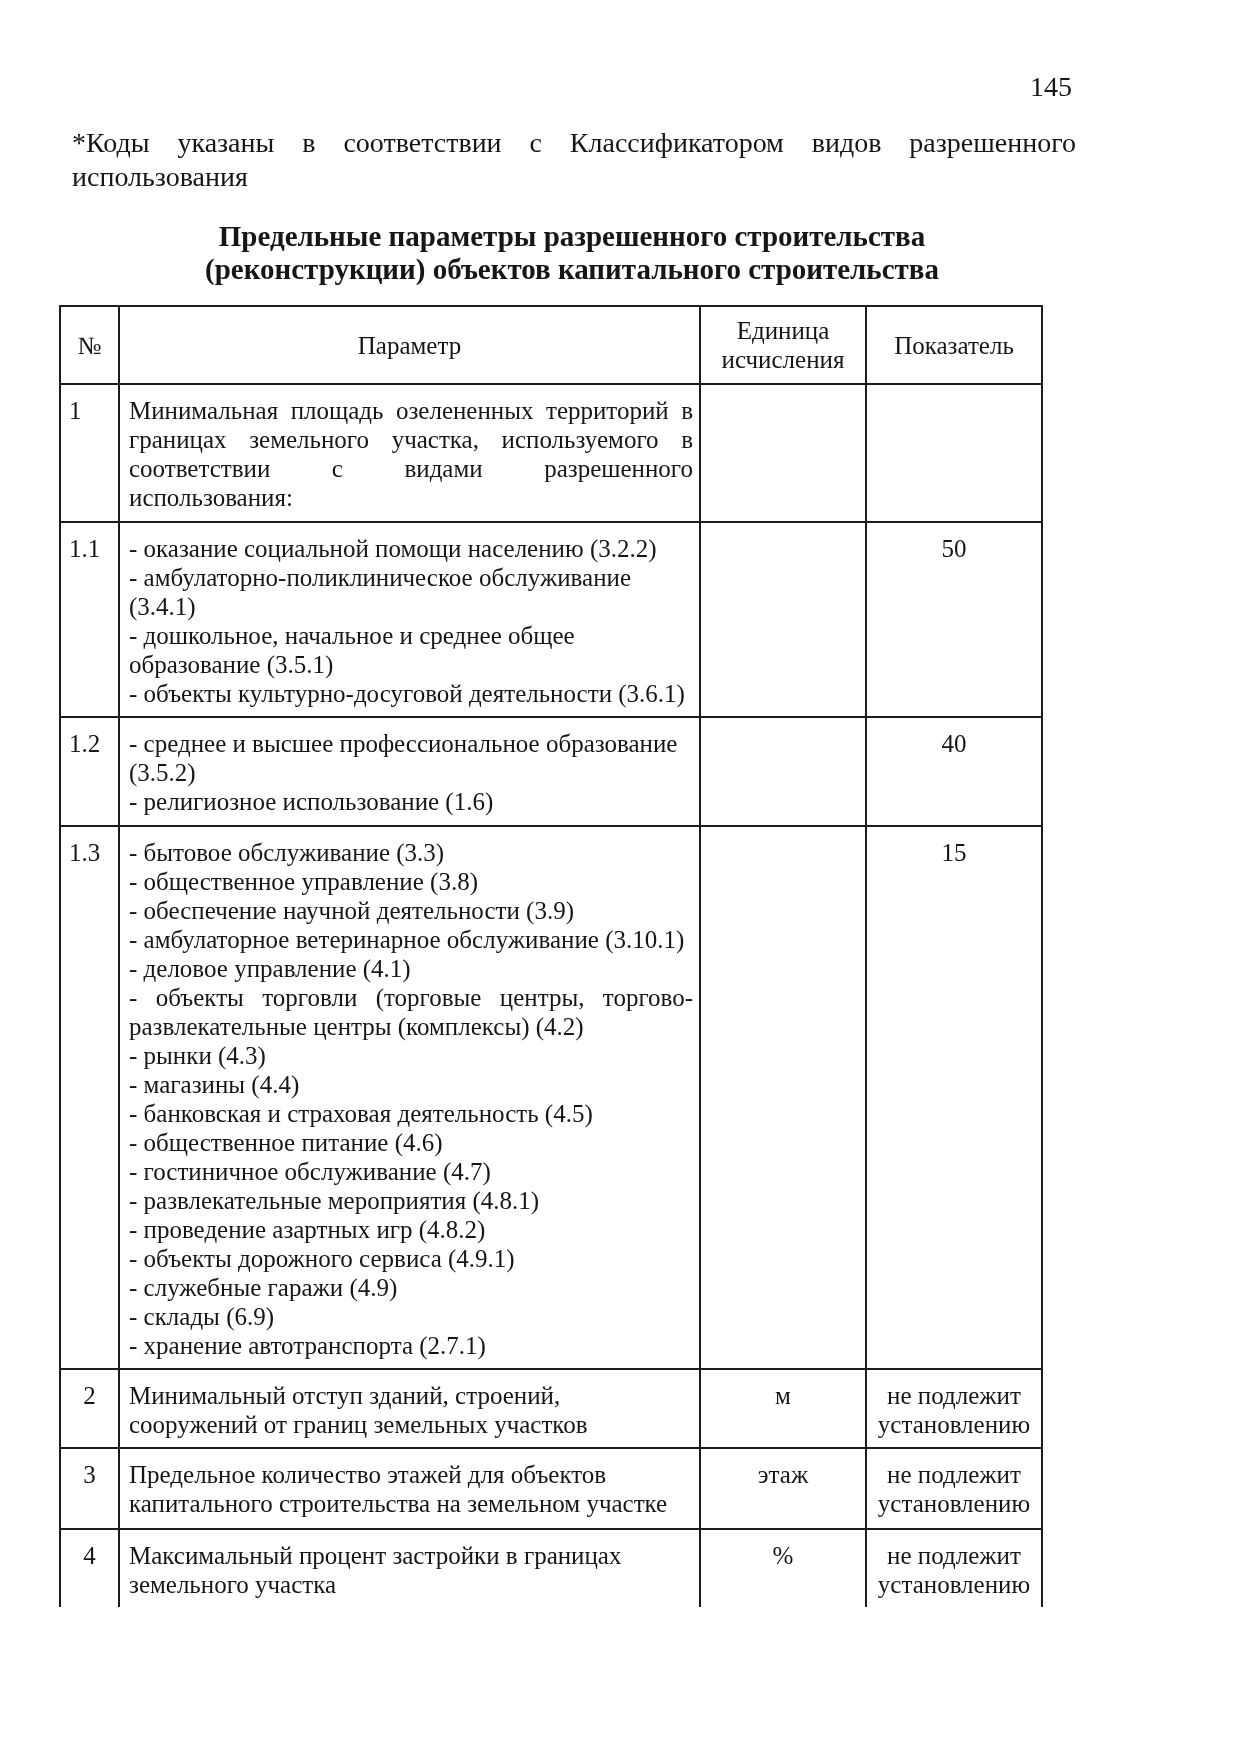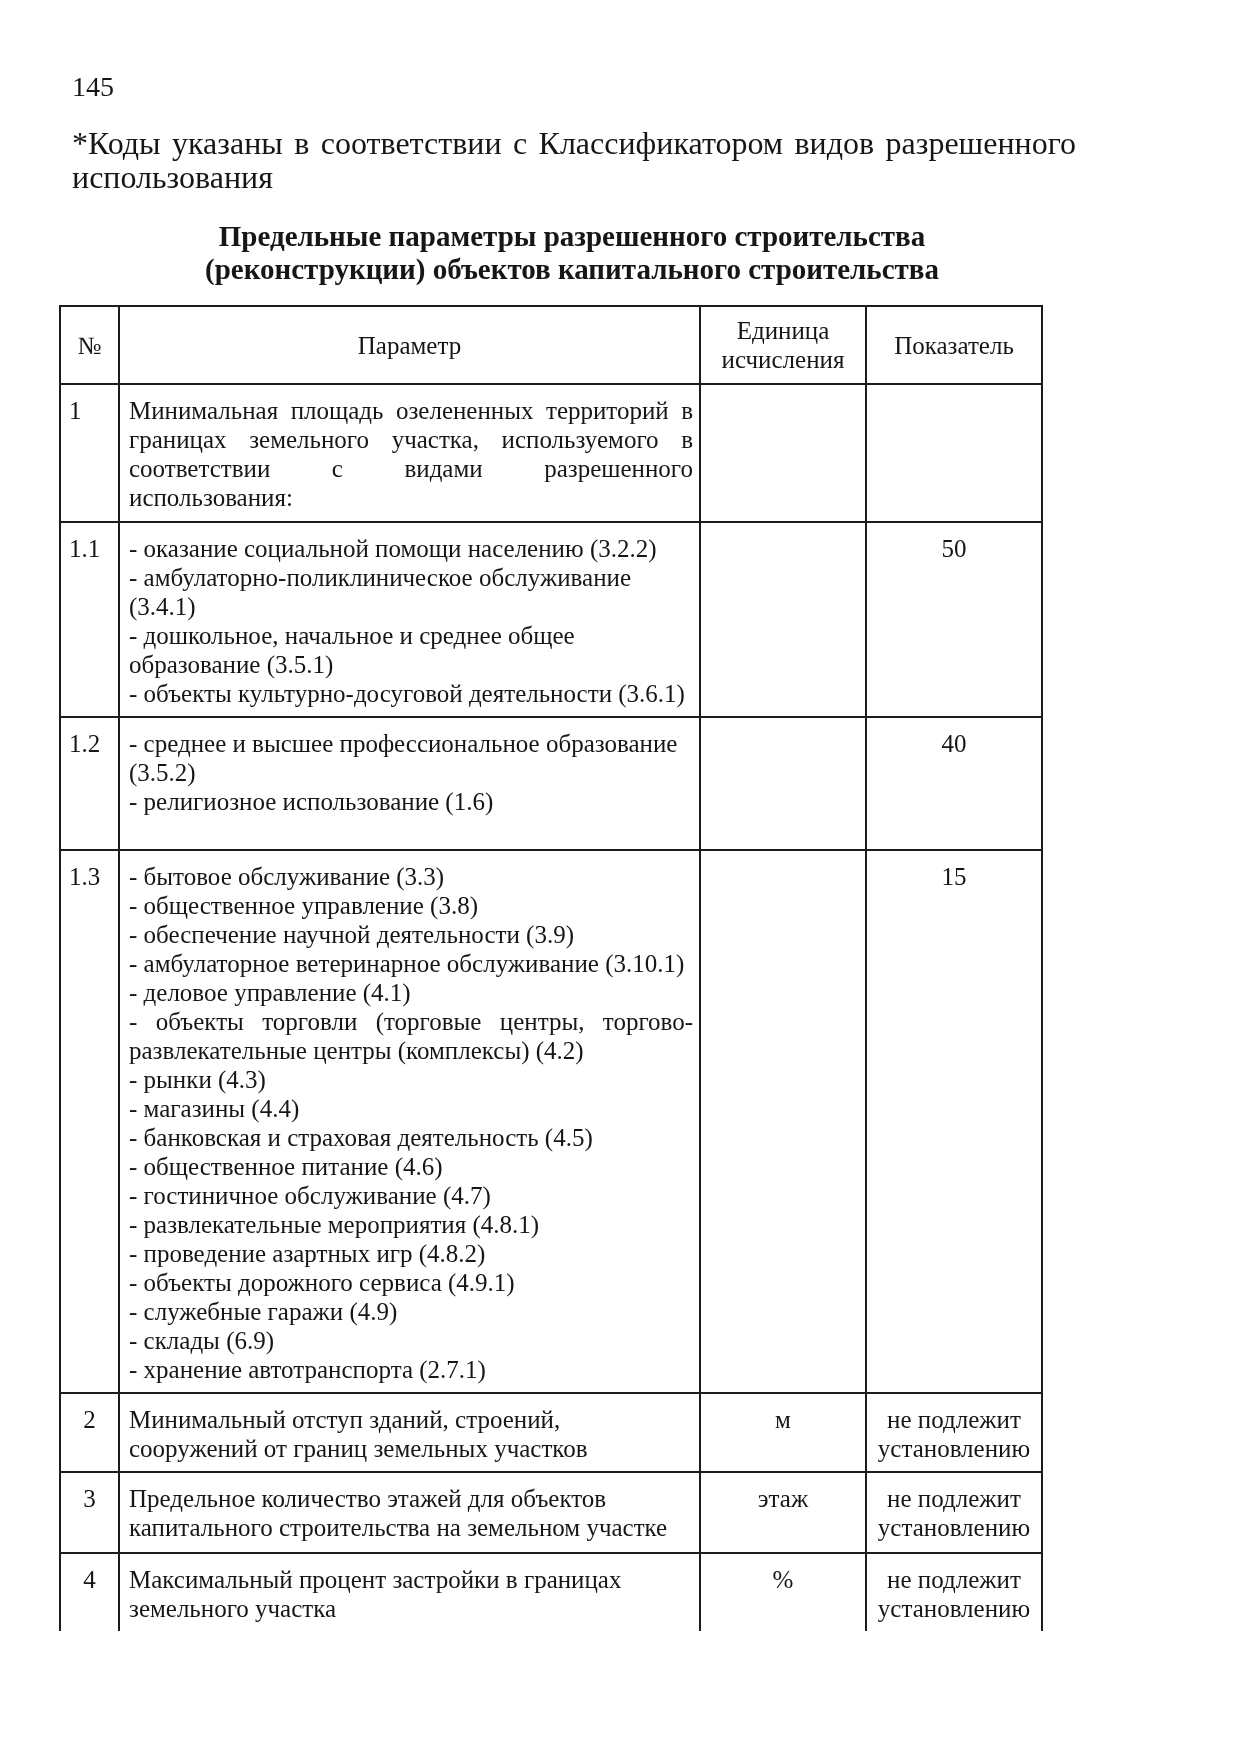--- a/index.html
+++ b/index.html
@@ -11,30 +11,30 @@
     background: #ffffff;
     color: #161616;
     font-family: "Liberation Serif", "DejaVu Serif", serif;
     overflow: hidden;
   }
   .page-number {
     position: absolute;
     top: 70px;
     left: 72px;
     width: 1000px;
-    text-align: left;
+    text-align: right;
     font-size: 28px;
     line-height: 34px;
   }
   .footnote {
     position: absolute;
     top: 126px;
     left: 72px;
     width: 1004px;
-    font-size: 32px;
+    font-size: 28px;
     line-height: 34px;
   }
   .footnote-line1 {
     text-align: justify;
     text-align-last: justify;
   }
   .footnote-line2 {
     text-align: left;
   }
   .doc-title {
@@ -84,21 +84,21 @@
     text-align: center;
   }
   .c-value {
     padding: 11px 4px 8px 4px;
     text-align: center;
     border-radius: 9px;
   }
   
   tr.rh-0 { height: 138px; }
   tr.rh-1 { height: 193px; }
-  tr.rh-2 { height: 133px; }
+  tr.rh-2 { height: 109px; }
   tr.rh-3 { height: 543px; }
   tr.rh-4 { height: 79px; }
   tr.rh-5 { height: 81px; }
   tr.rh-6 { height: 75px; }
   
   .params-table tbody tr:last-child td { border-bottom: none; }
 </style>
 </head>
 <body>
 

